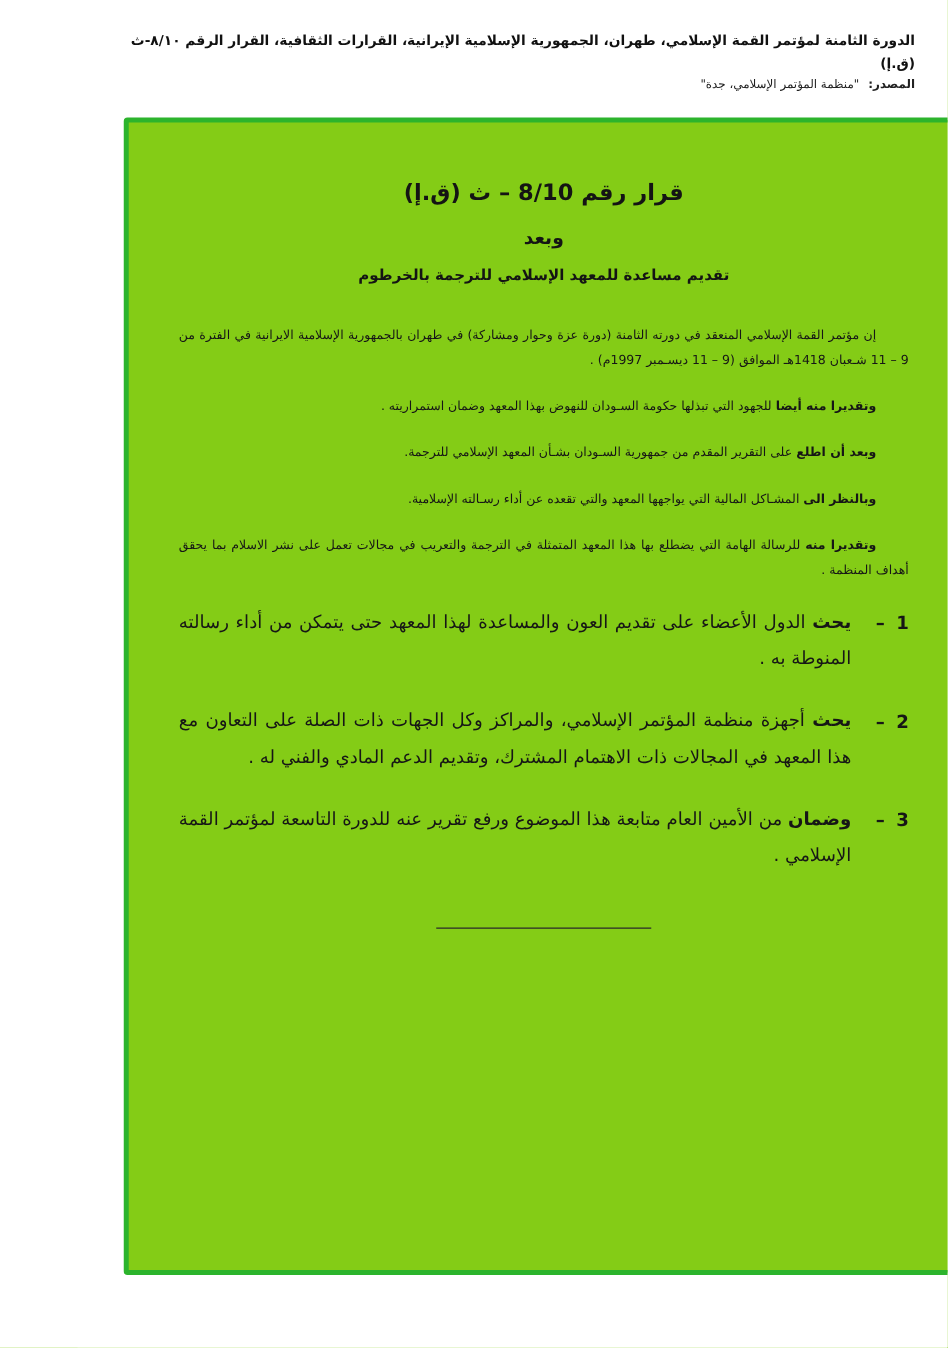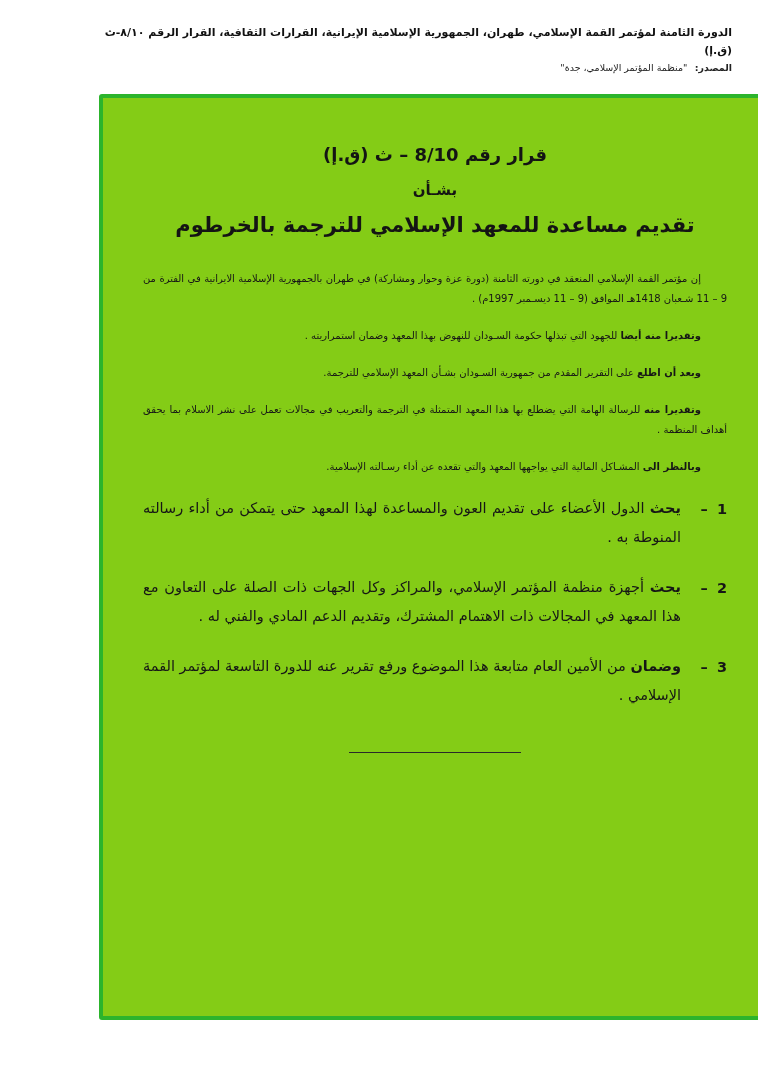--- a/index.html
+++ b/index.html
@@ -30,21 +30,21 @@
     position:absolute; top:94px; left:37px;
     width:684px; height:926px;
     border:4px solid #2cb42c;
     border-radius:3px;
     background:#84cc16;
     padding:46px 52px 0 40px;
   }
 
   .res-title   { font-size:18px;   font-weight:700; text-align:center; letter-spacing:.3px; }
   .res-subword { font-size:15px;   font-weight:700; text-align:center; margin-top:16px; letter-spacing:1.5px; }
-  .res-subject { font-size:21px; font-weight:700; text-align:center; margin-top:14px; }
+  .res-subject { font-size:12px; font-weight:700; text-align:center; margin-top:14px; }
 
   .res-body { margin-top:32px; }
   .para {
     font-size:10px; line-height:2.0;
     text-align:justify; text-indent:26px;
     margin-bottom:17px; color:#161616;
   }
   .lead { font-weight:700; }
 
   .items { margin-top:8px; }
@@ -72,47 +72,47 @@
     <div class="header-line1">الدورة الثامنة لمؤتمر القمة الإسلامي، طهران، الجمهورية الإسلامية الإيرانية، القرارات الثقافية، القرار الرقم ٨/١٠-ث (ق.إ)</div>
     <div class="header-line2">
       <span class="src-label">المصدر:</span>
       <span class="src-value">"منظمة المؤتمر الإسلامي، جدة"</span>
     </div>
   </header>
 
   <main class="green-frame">
 
     <h1 class="res-title">قرار رقم 8/10 – ث (ق.إ)</h1>
-    <h2 class="res-subword">بشـأن</h2>
+    <h2 class="res-subword">وبعد</h2>
     <h2 class="res-subject">تقديم مساعدة للمعهد الإسلامي للترجمة بالخرطوم</h2>
 
     <section class="res-body">
 
       <p class="para">
         <span>إن مؤتمر القمة الإسلامي المنعقد في دورته الثامنة (دورة عزة وحوار ومشاركة) في طهران بالجمهورية الإسلامية الايرانية في الفترة من 9 – 11 شـعبان 1418هـ الموافق (9 – 11 ديسـمبر 1997م) .</span>
       </p>
 
       <p class="para">
         <span class="lead">وتقديرا منه أيضا</span>
         <span>للجهود التي تبذلها حكومة السـودان للنهوض بهذا المعهد وضمان استمراريته .</span>
       </p>
 
       <p class="para">
         <span class="lead">وبعد أن اطلع</span>
         <span>على التقرير المقدم من جمهورية السـودان بشـأن المعهد الإسلامي للترجمة.</span>
       </p>
 
       <p class="para">
-        <span class="lead">وتقديرا منه</span>
-        <span>للرسالة الهامة التي يضطلع بها هذا المعهد المتمثلة في الترجمة والتعريب في مجالات تعمل على نشر الاسلام بما يحقق أهداف المنظمة .</span>
+        <span class="lead">وبالنظر الى</span>
+        <span>المشـاكل المالية التي يواجهها المعهد والتي تقعده عن أداء رسـالته الإسلامية.</span>
       </p>
 
       <p class="para">
-        <span class="lead">وبالنظر الى</span>
-        <span>المشـاكل المالية التي يواجهها المعهد والتي تقعده عن أداء رسـالته الإسلامية.</span>
+        <span class="lead">وتقديرا منه</span>
+        <span>للرسالة الهامة التي يضطلع بها هذا المعهد المتمثلة في الترجمة والتعريب في مجالات تعمل على نشر الاسلام بما يحقق أهداف المنظمة .</span>
       </p>
 
       <div class="items">
 
         <div class="item">
           <span class="marker">
             <span>1</span>
             <span class="dash">–</span>
           </span>
           <span class="item-body">

